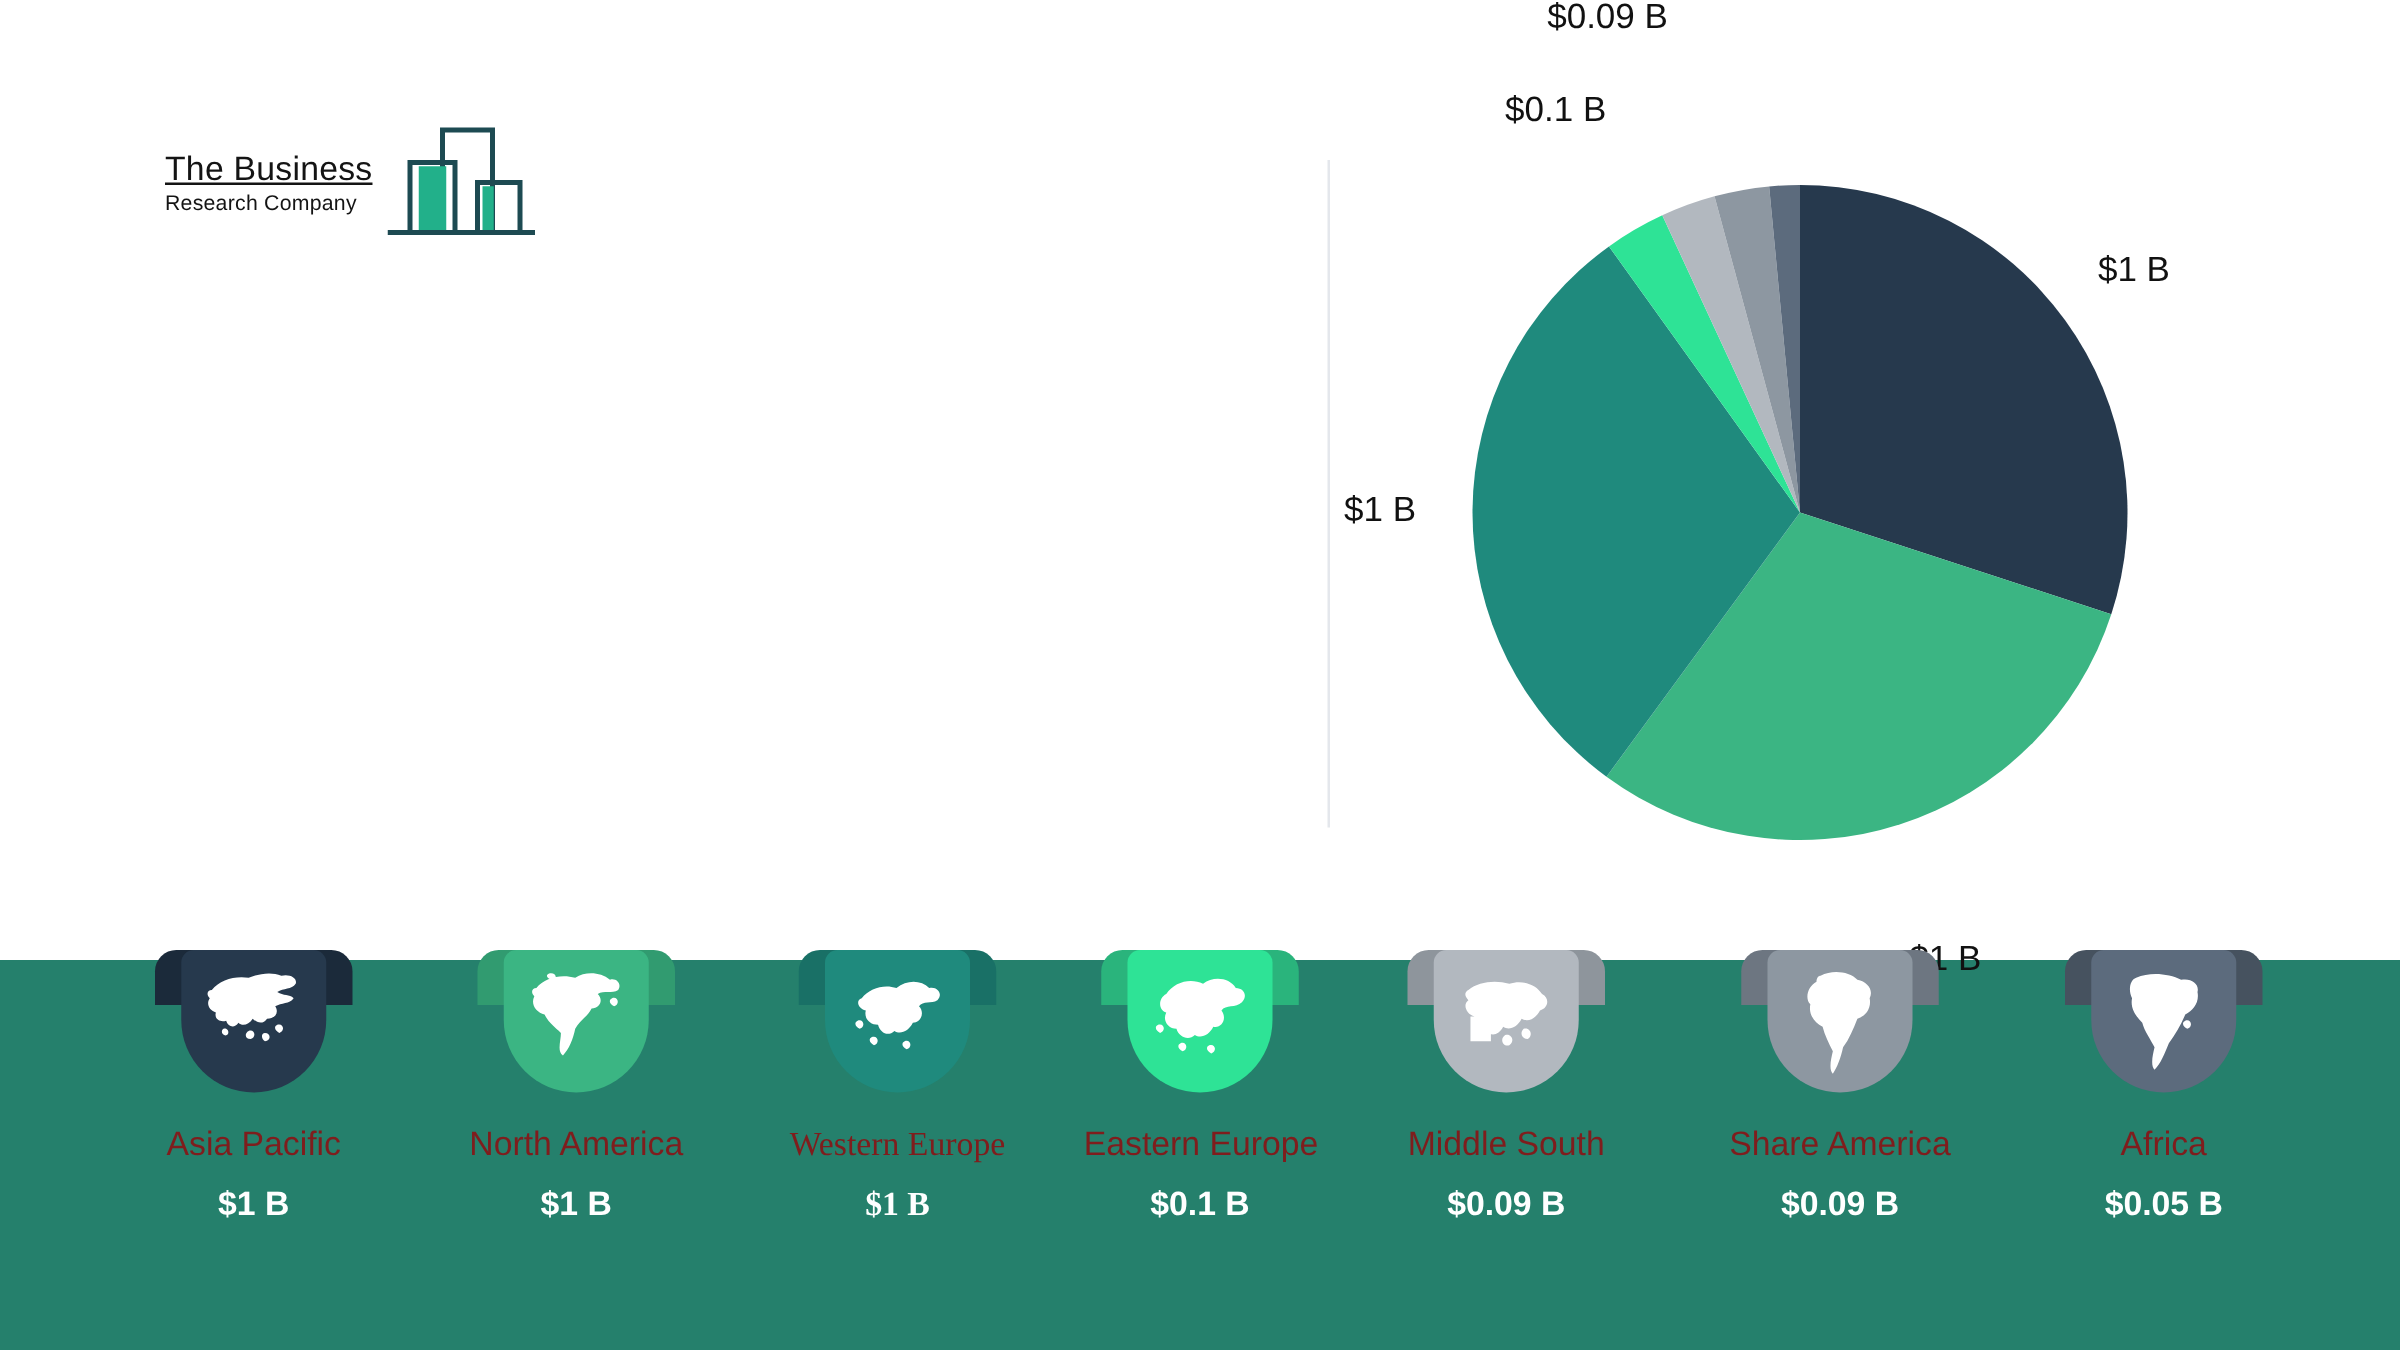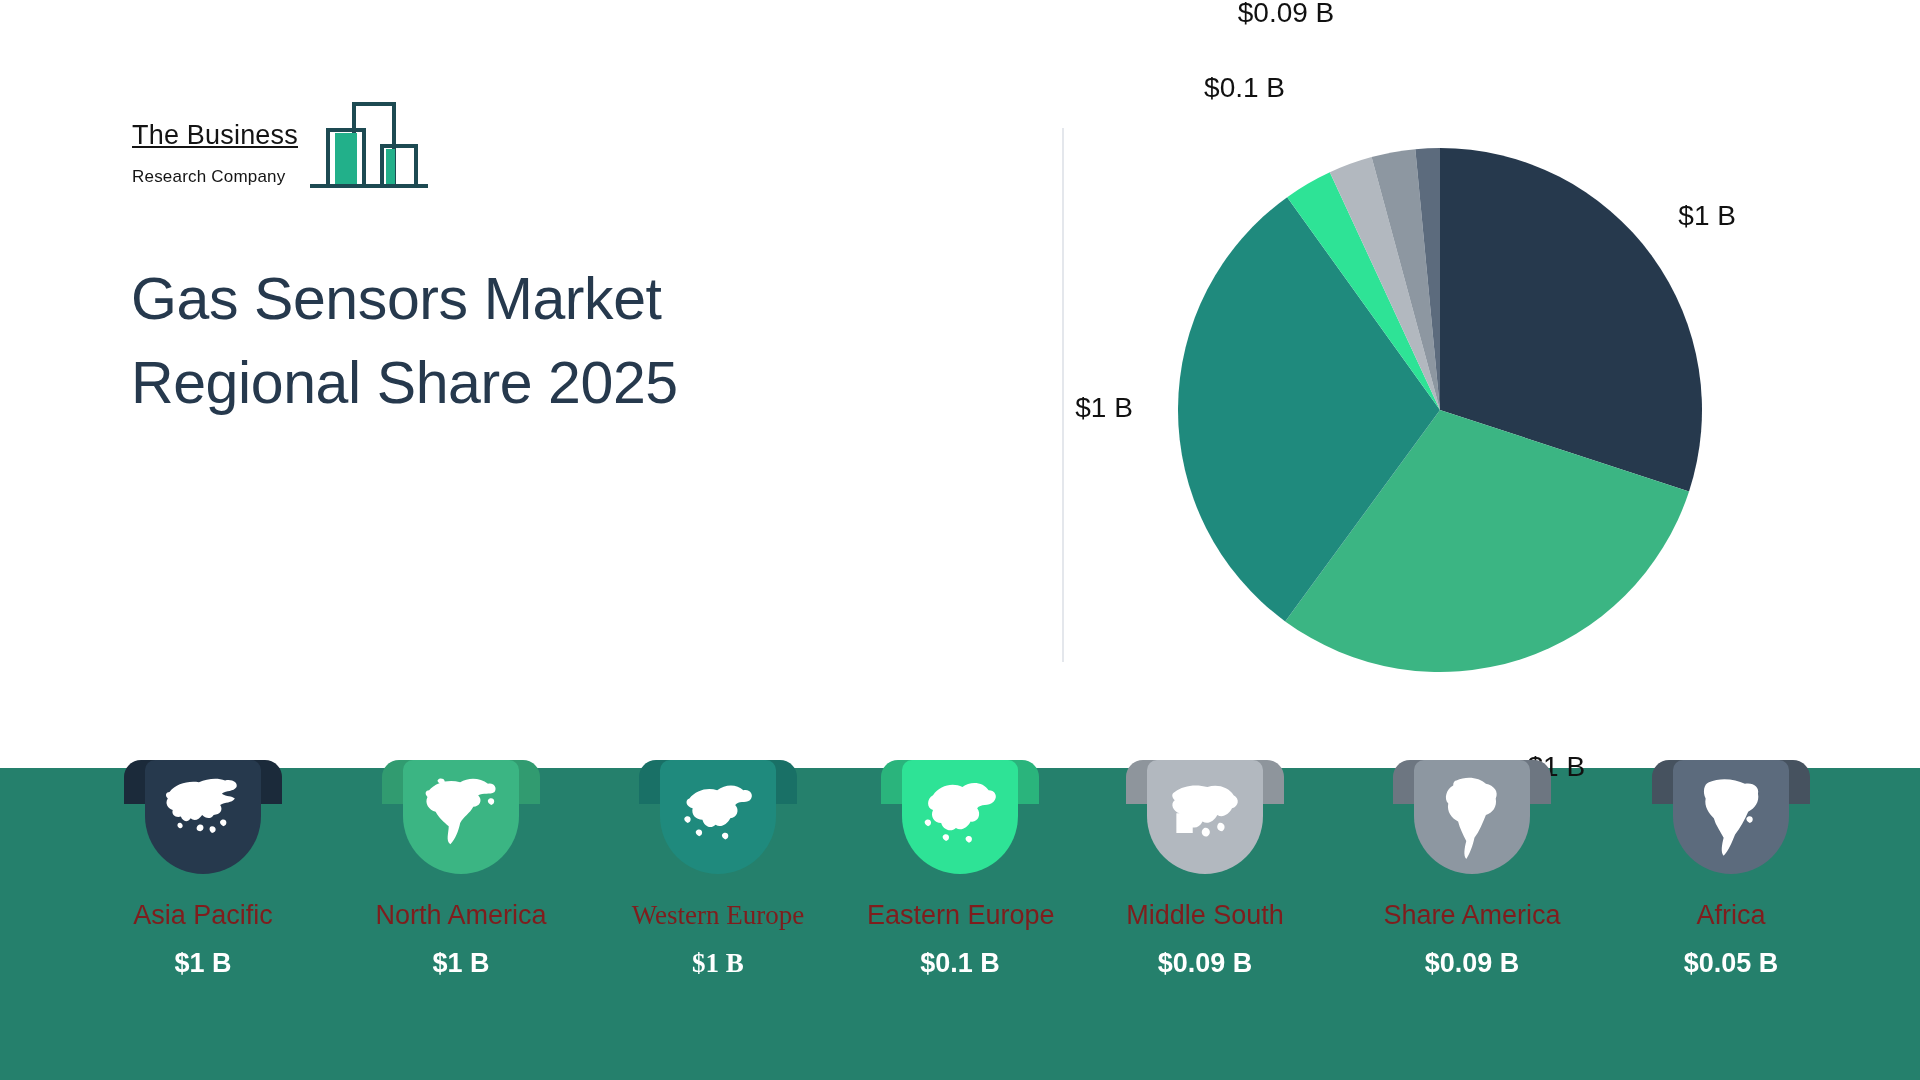--- a/index.html
+++ b/index.html
@@ -6,21 +6,21 @@
   body{width:1920px;height:1080px;background:#ffffff;font-family:"Liberation Sans",sans-serif;overflow:hidden;position:relative;}
   #root{position:absolute;inset:0;width:1920px;height:1080px;background:#fff;}
 
   
   .band{position:absolute;left:0;top:768px;width:1920px;height:312px;background:#25806c;}
 
   
   .logo{position:absolute;left:132px;top:100px;width:290px;height:96px;}
   .logo-text{position:absolute;left:0;top:22px;width:175px;}
   .logo-l1{font-size:27px;color:#141414;font-family:"Liberation Sans",sans-serif;letter-spacing:.2px;line-height:1;font-weight:300;text-decoration:underline;}
-  .logo-l2{font-size:17px;color:#141414;letter-spacing:.2px;line-height:1;margin-top:19px;font-weight:300;}
+  .logo-l2{font-size:17px;color:#141414;letter-spacing:.2px;line-height:1;margin-top:5px;font-weight:300;}
   .logo-mark{position:absolute;left:178px;top:0px;width:118px;height:92px;}
 
   
   .headline{position:absolute;left:131px;top:258px;width:760px;color:#26394d;
             font-size:59px;line-height:1.42;font-weight:400;letter-spacing:-0.4px;}
 
   
   .divider{position:absolute;left:1062px;top:128px;width:2px;height:534px;background:#e4e7ec;}
 
   
@@ -55,24 +55,20 @@
         <line x1="0" y1="86" x2="118" y2="86" stroke="#1d4a52" stroke-width="4"></line>
         <rect x="44" y="4" width="40" height="82" fill="none" stroke="#1d4a52" stroke-width="4"></rect>
         <rect x="18" y="30" width="36" height="56" fill="none" stroke="#1d4a52" stroke-width="4"></rect>
         <rect x="25" y="33" width="22" height="51" fill="#22b08a"></rect>
         <rect x="72" y="46" width="34" height="40" fill="none" stroke="#1d4a52" stroke-width="4"></rect>
         <rect x="76" y="49" width="9" height="35" fill="#22b08a"></rect>
       </svg>
     </div>
   </div>
 
-  <div class="headline">
-    <div>Gas Sensors Market</div>
-    <div>Regional Share 2025</div>
-  </div>
 
   <div class="divider"></div>
 
   <div class="pie-wrap">
     <svg class="pie-svg" id="pie" width="560" height="560" viewBox="0 0 560 560">
         <path d="M 280 280 L 280 18 A 262 262 0 0 1 529.0236004126292 361.43246550075213 Z" fill="#26394d"></path>
         <path d="M 280 280 L 529.0236004126292 361.43246550075213 A 262 262 0 0 1 125.20148282843886 491.37979818678485 Z" fill="#3bb583"></path>
         <path d="M 280 280 L 125.20148282843886 491.37979818678485 A 262 262 0 0 1 127.2025439319566 67.16922821374172 Z" fill="#1f8a7d"></path>
         <path d="M 280 280 L 127.2025439319566 67.16922821374172 A 262 262 0 0 1 169.83436752346606 42.286867377830276 Z" fill="#2ee396"></path>
         <path d="M 280 280 L 169.83436752346606 42.286867377830276 A 262 262 0 0 1 211.592714272033 27.088072129185093 Z" fill="#b2b8bf"></path>

